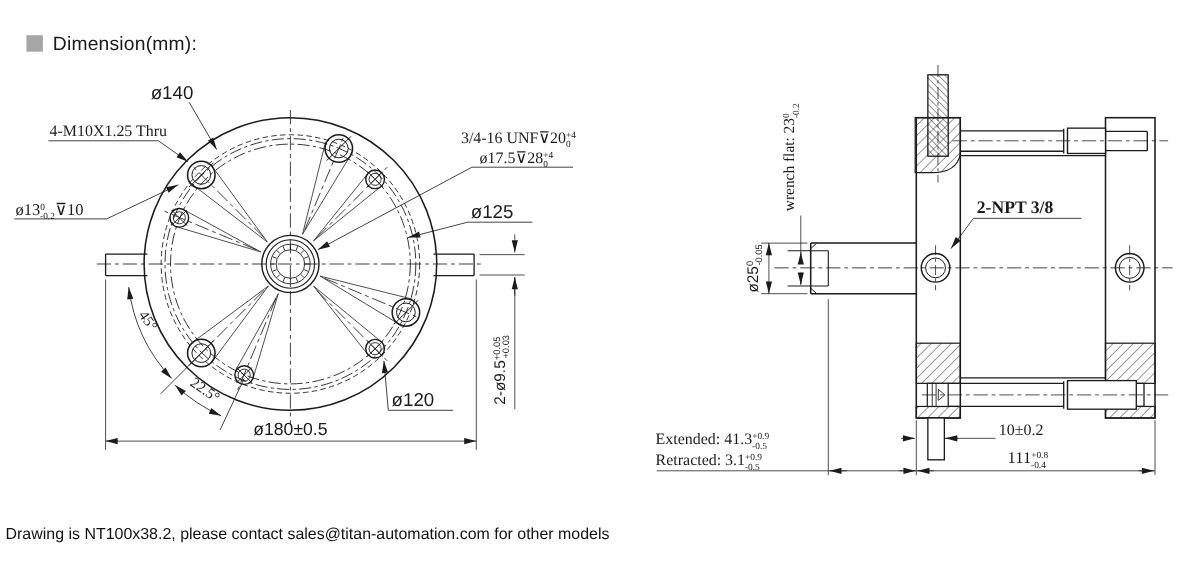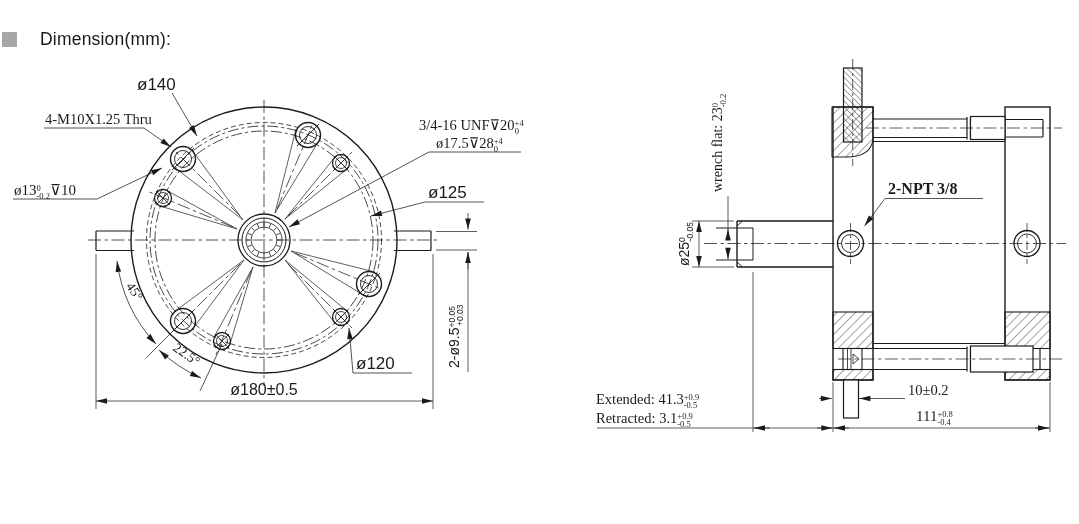--- a/index.html
+++ b/index.html
@@ -1,18 +1,18 @@
 <!DOCTYPE html>
 <html><head>
 <meta charset="utf-8">
 <style>
   html,body{margin:0;padding:0;background:#ffffff;}
   #page{position:relative;width:1079px;height:524px;background:#fff;overflow:hidden;
         font-family:"Liberation Sans",sans-serif;color:#191919;}
-  #title-row{position:absolute;left:2px;top:29px;display:flex;align-items:center;gap:23px;justify-content:space-between;}
+  #title-row{position:absolute;left:24px;top:29px;display:flex;align-items:center;gap:9px;justify-content:space-between;}
   #title-bullet{width:15px;height:15px;background:#a7a7a7;}
   #title-text{font-size:17.5px;letter-spacing:.2px;color:#191919;}
   #footer-note{position:absolute;left:5px;top:478px;font-size:14.5px;color:#111;}
   svg{position:absolute;left:0;top:0;}
   svg text{fill:#1b1b1b;}
   .sans{font-family:"Liberation Sans",sans-serif;}
   .cad{font-family:"Liberation Serif","DejaVu Serif",serif;}
 </style>
 </head>
 <body>
@@ -294,13 +294,14 @@
       <g>
         <path stroke-width="0.7" marker-end="url(#arr)" d="M849,428 L834,428"></path>
         <path stroke-width="0.7" marker-end="url(#arr)" d="M1035,428 L1049,428"></path>
         <text class="cad" x="916" y="421" font-size="15" stroke="none">
           <tspan>111</tspan><tspan dy="-4.5" font-size="8.5">+0.8</tspan><tspan dx="-15.5" dy="8.5" font-size="8.5">-0.4</tspan>
         </text>
       </g>
     </g>
   </svg>
 
+  <div id="footer-note">Drawing is NT100x38.2, please contact sales@titan-automation.com for other models</div>
 </div>
 
 </body></html>

